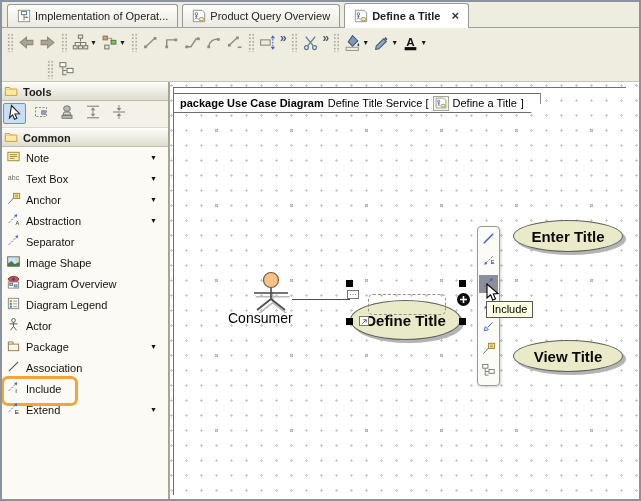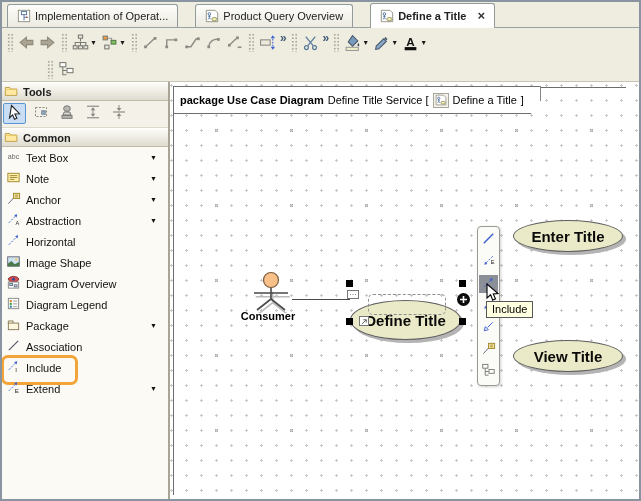--- a/index.html
+++ b/index.html
@@ -7,21 +7,21 @@
   body { font-family:"Liberation Sans", sans-serif; }
 
   .window {
     position:relative; width:641px; height:501px; background:#EFEDE0; overflow:hidden;
     clip-path: polygon(0 0,633 0,627 14,636 27,628 40,635 53,627 66,636 79,628 92,635 105,627 118,636 131,628 144,635 157,627 170,636 183,628 196,635 209,627 222,636 235,628 248,635 261,627 274,636 287,628 300,635 313,627 326,636 339,628 352,635 365,627 378,636 391,628 404,635 417,627 430,636 443,628 456,635 469,629 482,620 487,606 495,592 487,578 495,564 487,550 495,536 487,522 495,508 487,494 495,480 487,466 495,452 487,438 495,424 487,410 495,396 487,382 495,368 487,354 495,340 487,326 495,312 487,298 495,284 487,270 495,256 487,242 495,228 487,214 495,200 487,186 495,172 487,158 495,144 487,130 495,116 487,102 495,88 487,74 495,60 487,46 495,32 487,18 495,8 488,0 492);
   }
   .window::before { content:''; position:absolute; inset:0; border:2px solid #8A94A0; pointer-events:none; z-index:60; }
 
   
   .tabbar { height:28px; display:flex; align-items:flex-end; padding-left:7px; background:#EFEDE0; border-bottom:1px solid #9AA0A8; }
-  .tab { display:flex; align-items:center; gap:4px; height:23px; padding:0 9px; margin-right:17px;
+  .tab { display:flex; align-items:center; gap:4px; height:23px; padding:0 9px; margin-right:4px;
          border:1px solid #919B9C; border-bottom:none; border-radius:3px 3px 0 0;
          background:linear-gradient(#FDFDFB,#ECEAE0); font-size:11px; color:#222; white-space:nowrap; cursor:default; }
   .tab.active { background:#fff; font-weight:bold; height:25px; margin-bottom:-1px; z-index:2; }
   .tab .ticon svg { width:14px; height:14px; display:block; }
   .tab .close { margin-left:7px; font-weight:bold; font-size:13px; line-height:10px; color:#333; }
 
   
   .toolbar { display:flex; align-items:center; background:#EFEDE0; padding-left:4px; }
   .toolbar.row1 { height:29px; }
   .toolbar.row2 { height:25px; padding-left:44px; border-bottom:1px solid #C9C5B6; }
@@ -51,29 +51,29 @@
   .side-item.highlighted::after { content:""; position:absolute; left:1px; top:-2px; width:71px; height:24px;
                 border:3px solid #F2A438; border-radius:7px; pointer-events:none; }
 
   
   .canvas { flex:1; position:relative; background:#fff;
     background-image: radial-gradient(#C9C9C9 1px, transparent 1.35px), radial-gradient(#A8A8A8 1.6px, transparent 1.9px);
     background-size:15px 15px, 75px 75px; background-position:9px 11px, 9px 11px; overflow:hidden; }
 
   .frame-line { position:absolute; left:3px; top:5px; width:453px; height:408px;
                 border-top:1px solid #6E6E6E; border-left:1px solid #6E6E6E; pointer-events:none; }
-  .frame-header { position:absolute; left:3px; top:4px; height:28px; display:flex; align-items:center; gap:4px;
+  .frame-header { position:absolute; left:3px; top:11px; height:20px; display:flex; align-items:center; gap:4px;
                   padding:0 16px 0 6px; background:#fff; border:1px solid #6E6E6E; font-size:11px; color:#000;
                   clip-path:polygon(0 0,100% 0,100% 52%,calc(100% - 10px) 100%,0 100%); }
   .frame-header .kw { font-weight:bold; }
   .fh-icon { border:1px solid #A7A79A; background:#F4F2EA; width:16px; height:15px; display:flex; align-items:center; justify-content:center; }
   .fh-icon svg { width:12px; height:12px; }
 
   .actor-figure { position:absolute; left:75px; top:187px; }
-  .actor-label { position:absolute; left:58px; top:228px; width:80px; text-align:center; font-size:11px; font-weight:bold; color:#000; }
+  .actor-label { position:absolute; left:58px; top:228px; width:80px; text-align:left; font-size:14px; font-weight:normal; color:#000; }
   .connector { position:absolute; left:122px; top:217px; width:58px; height:0; border-top:1px solid #4A4A4A; }
 
   .usecase { position:absolute; border:1px solid #5F5F5F; border-radius:50%; background:#EAEAC8;
              box-shadow:3px 3px 0 #B4B4B4; display:flex; align-items:center; justify-content:center;
              font-size:15px; font-weight:bold; color:#0a0a0a; }
   #uc-define { left:180px; top:218px; width:111px; height:40px; }
   #uc-enter  { left:343px; top:138px; width:110px; height:32px; }
   #uc-view   { left:343px; top:258px; width:110px; height:32px; }
 
   .handle { position:absolute; width:7px; height:7px; background:#000; }
@@ -346,31 +346,31 @@
         </div>
         <div class="sec-header">
           <span class="icwrap"><svg viewBox="0 0 16 16">
               <path d="M1.5 4h5l1.2 1.8h7V13h-13.2z" fill="#FFE9A0" stroke="#B89840"></path>
               <path d="M1.5 6.2h13.2" stroke="#E8C860"></path>
             </svg></span>
           <span>Common</span>
         </div>
         <div class="side-item">
           <span class="icwrap"><svg viewBox="0 0 16 16">
-              <text x="8" y="10.5" font-size="7.5" text-anchor="middle" fill="#666" font-family="sans-serif">abc</text>
-            </svg></span>
-          <span>Text Box</span>
-          <span class="dd-right">▼</span>
-        </div>
-        <div class="side-item">
-          <span class="icwrap"><svg viewBox="0 0 16 16">
               <rect x="2" y="3.5" width="12" height="9" fill="#FFF2AE" stroke="#A08830"></rect>
               <path d="M4 6h8M4 8h8M4 10h5" stroke="#A08830"></path>
             </svg></span>
           <span>Note</span>
+          <span class="dd-right">▼</span>
+        </div>
+        <div class="side-item">
+          <span class="icwrap"><svg viewBox="0 0 16 16">
+              <text x="8" y="10.5" font-size="7.5" text-anchor="middle" fill="#666" font-family="sans-serif">abc</text>
+            </svg></span>
+          <span>Text Box</span>
           <span class="dd-right">▼</span>
         </div>
         <div class="side-item">
           <span class="icwrap"><svg viewBox="0 0 16 16">
               <line x1="8.5" y1="7" x2="2.5" y2="13.5" stroke="#667"></line>
               <rect x="8" y="2.5" width="6.5" height="5.5" fill="#FFF2AE" stroke="#A08830"></rect>
               <path d="M9.3 4.3h3.8M9.3 6.2h3.8" stroke="#A08830"></path>
             </svg></span>
           <span>Anchor</span>
           <span class="dd-right">▼</span>
@@ -382,21 +382,21 @@
               <text x="10" y="13.5" font-size="6" fill="#333" font-family="sans-serif">A</text>
             </svg></span>
           <span>Abstraction</span>
           <span class="dd-right">▼</span>
         </div>
         <div class="side-item">
           <span class="icwrap"><svg viewBox="0 0 16 16">
               <line x1="3" y1="12.5" x2="11.5" y2="4" stroke="#3A5FCD" stroke-dasharray="2.2 1.6"></line>
               <path d="M13 2.5l-3.3.8 2.5 2.5z" fill="#3A5FCD"></path>
             </svg></span>
-          <span>Horizontal</span>
+          <span>Separator</span>
         </div>
         <div class="side-item">
           <span class="icwrap"><svg viewBox="0 0 16 16">
               <rect x="1.8" y="3" width="12.4" height="10" fill="#CFE2F3" stroke="#667"></rect>
               <path d="M1.8 10.5l4-3 3.5 3.5 4.9-2.8V13H1.8z" fill="#4A7A4A"></path>
               <circle cx="11" cy="5.8" r="1.3" fill="#F0D060"></circle>
             </svg></span>
           <span>Image Shape</span>
         </div>
         <div class="side-item">
@@ -411,20 +411,27 @@
         </div>
         <div class="side-item">
           <span class="icwrap"><svg viewBox="0 0 16 16">
               <rect x="2.5" y="2.5" width="11" height="11" fill="#fff" stroke="#888"></rect>
               <rect x="4" y="4.3" width="2.2" height="2.2" fill="#E08020"></rect>
               <rect x="4" y="7.3" width="2.2" height="2.2" fill="#40A040"></rect>
               <rect x="4" y="10.3" width="2.2" height="2.2" fill="#3080A0"></rect>
               <path d="M7.5 5.4H12M7.5 8.4H12M7.5 11.4H12" stroke="#999"></path>
             </svg></span>
           <span>Diagram Legend</span>
+        </div>
+        <div class="side-item">
+          <span class="icwrap"><svg viewBox="0 0 16 16">
+              <circle cx="8" cy="3.6" r="2" fill="none" stroke="#555"></circle>
+              <path d="M8 5.6V10M3.8 7.3h8.4M8 10l-3.2 4.2M8 10l3.2 4.2" stroke="#555" fill="none"></path>
+            </svg></span>
+          <span>Actor</span>
         </div>
         <div class="side-item">
           <span class="icwrap"><svg viewBox="0 0 16 16">
               <path d="M2.5 6.5v-2.3h5v2.3" fill="#FDF8DD" stroke="#8A7A5A"></path>
               <rect x="2.5" y="6.5" width="11" height="7" fill="#FDF8DD" stroke="#8A7A5A"></rect>
             </svg></span>
           <span>Package</span>
           <span class="dd-right">▼</span>
         </div>
         <div class="side-item">

